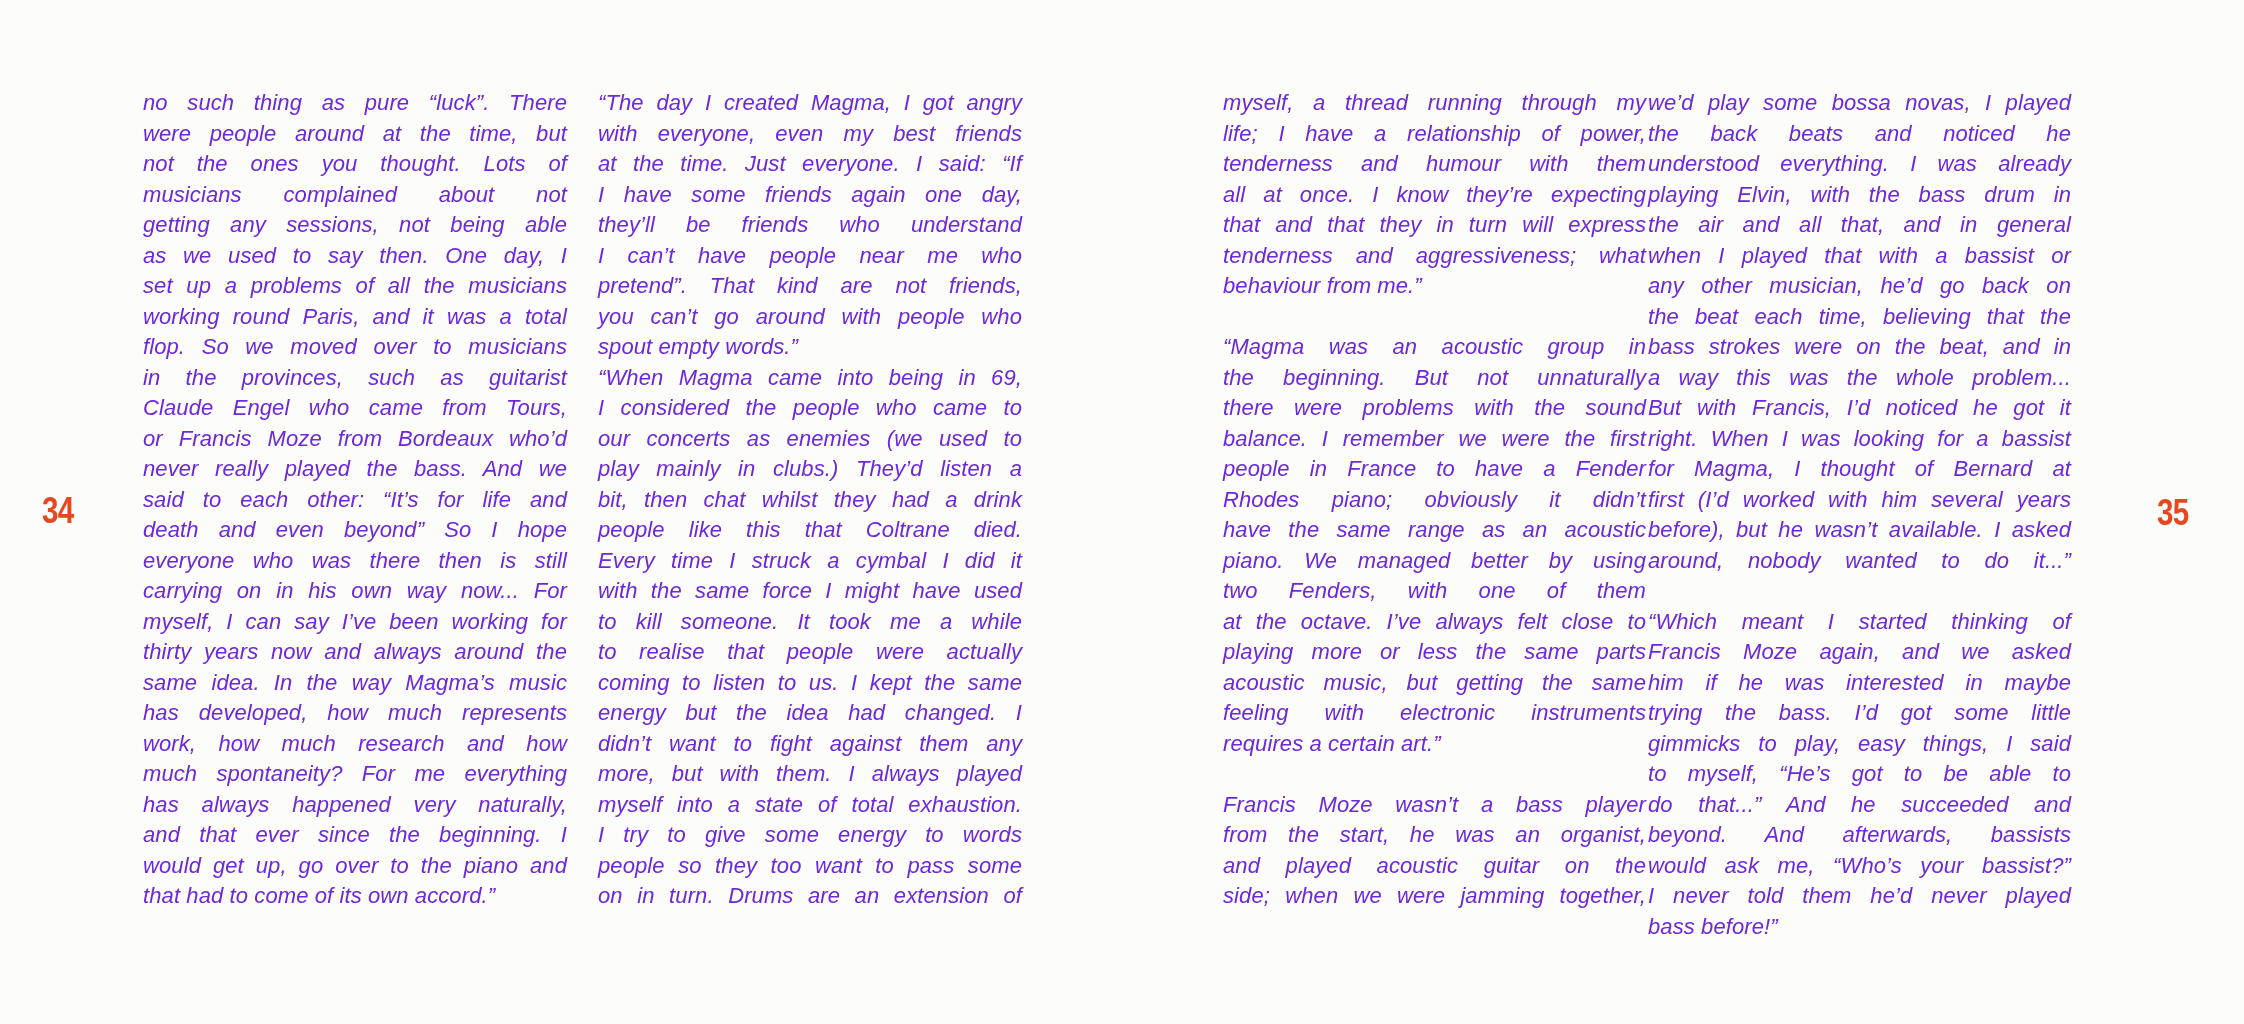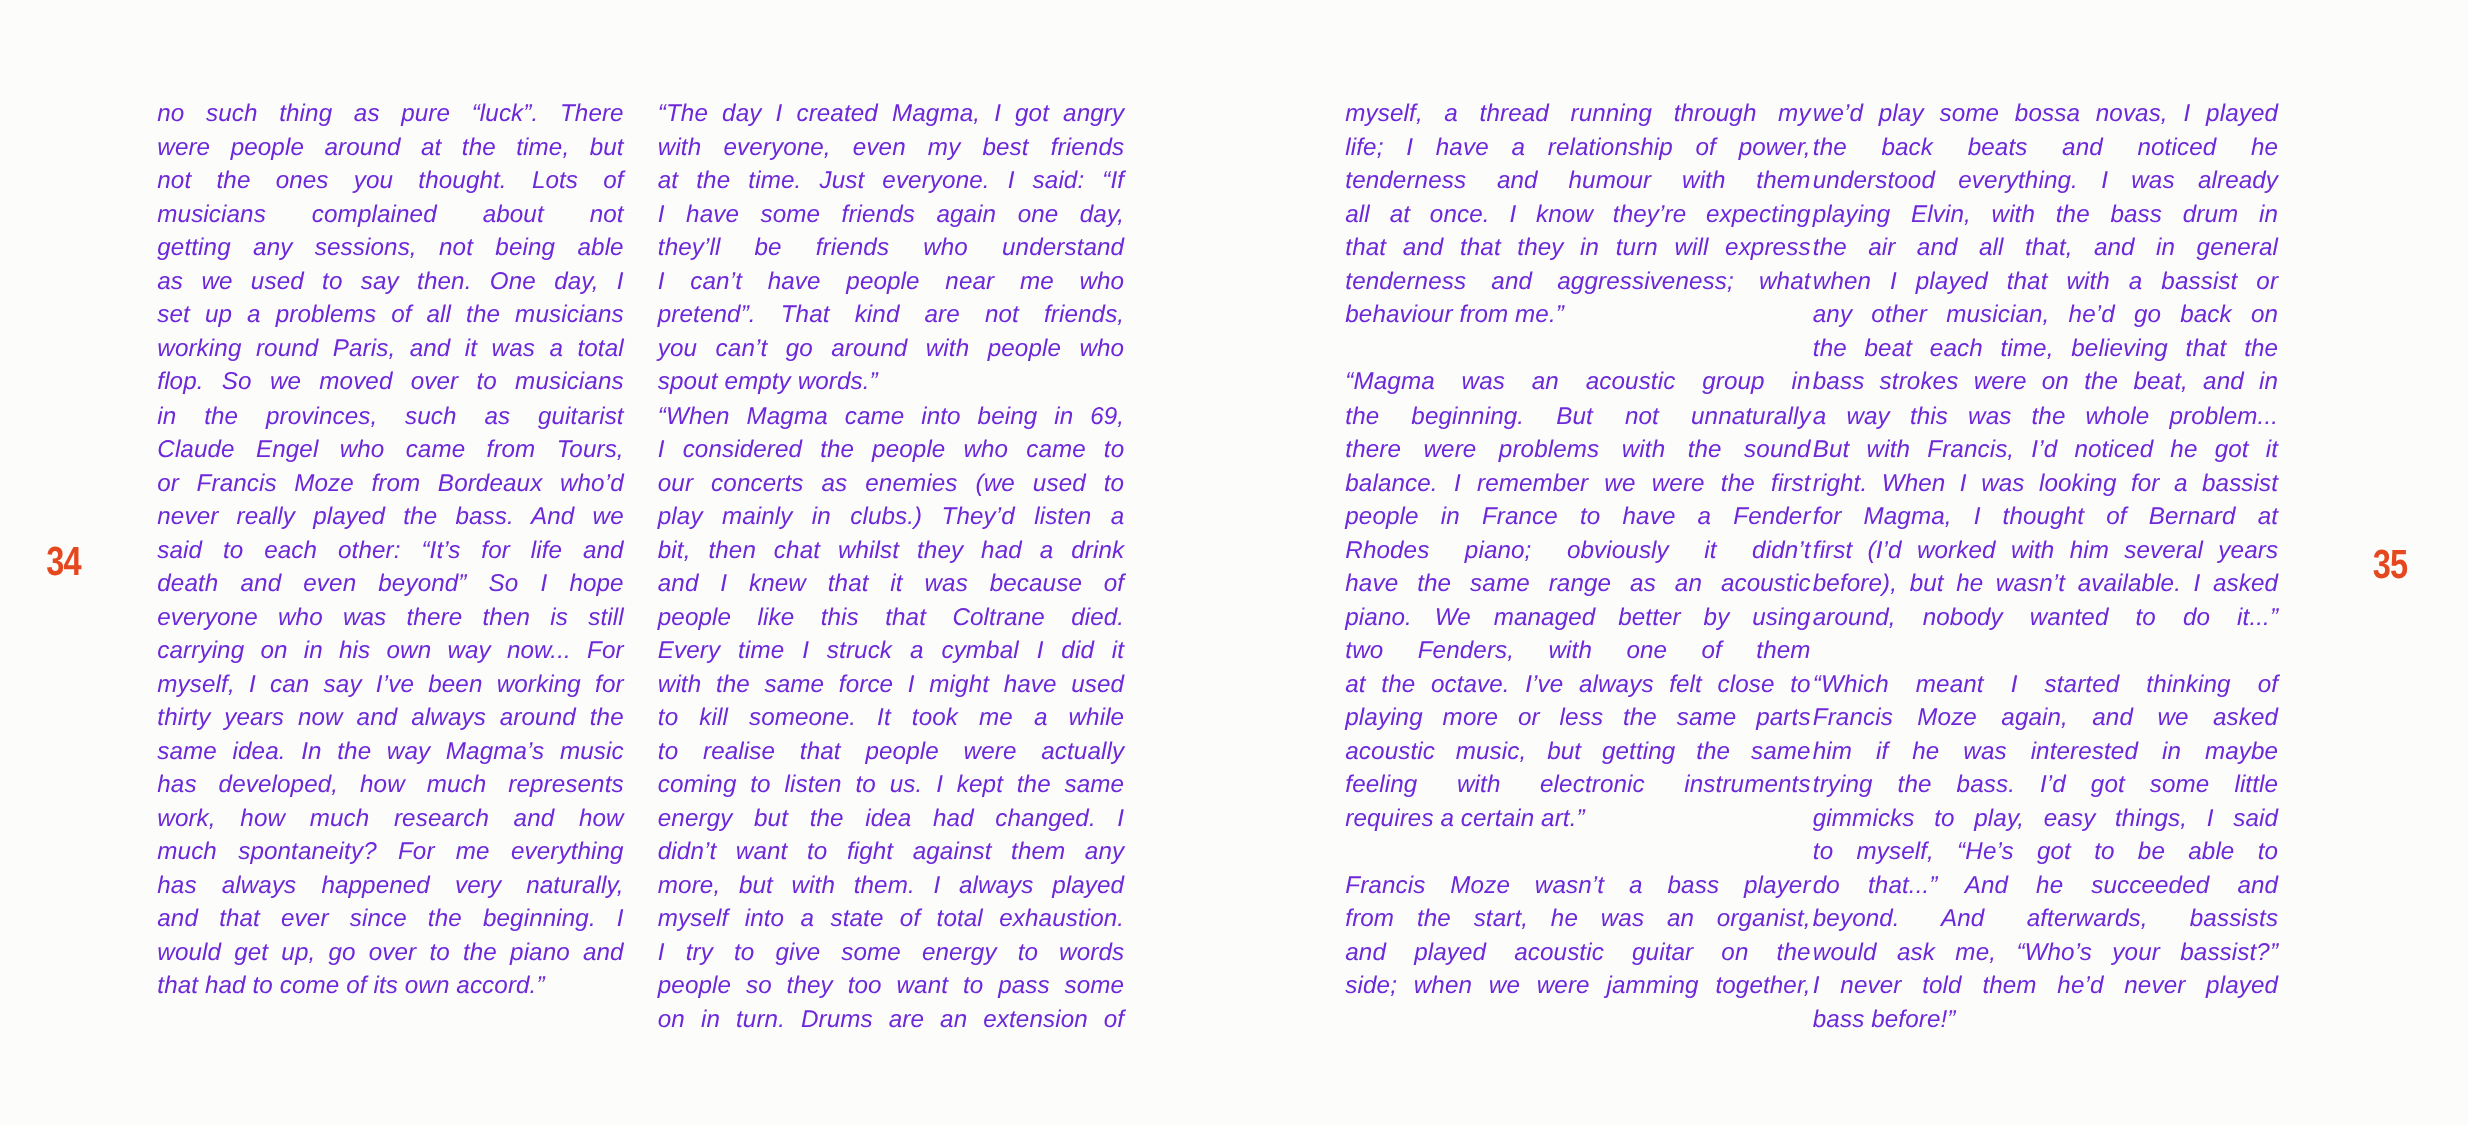--- a/index.html
+++ b/index.html
@@ -89,21 +89,20 @@
         <div class="line">pretend”. That kind are not friends,</div>
         <div class="line">you can’t go around with people who</div>
         <div class="line endline">spout empty words.”</div>
       </div>
       <div class="block">
         <div class="line">“When Magma came into being in 69,</div>
         <div class="line">I considered the people who came to</div>
         <div class="line">our concerts as enemies (we used to</div>
         <div class="line">play mainly in clubs.) They’d listen a</div>
         <div class="line">bit, then chat whilst they had a drink</div>
-        <div class="line">and I knew that it was because of</div>
         <div class="line">people like this that Coltrane died.</div>
         <div class="line">Every time I struck a cymbal I did it</div>
         <div class="line">with the same force I might have used</div>
         <div class="line">to kill someone. It took me a while</div>
         <div class="line">to realise that people were actually</div>
         <div class="line">coming to listen to us. I kept the same</div>
         <div class="line">energy but the idea had changed. I</div>
         <div class="line">didn’t want to fight against them any</div>
         <div class="line">more, but with them. I always played</div>
         <div class="line">myself into a state of total exhaustion.</div>

